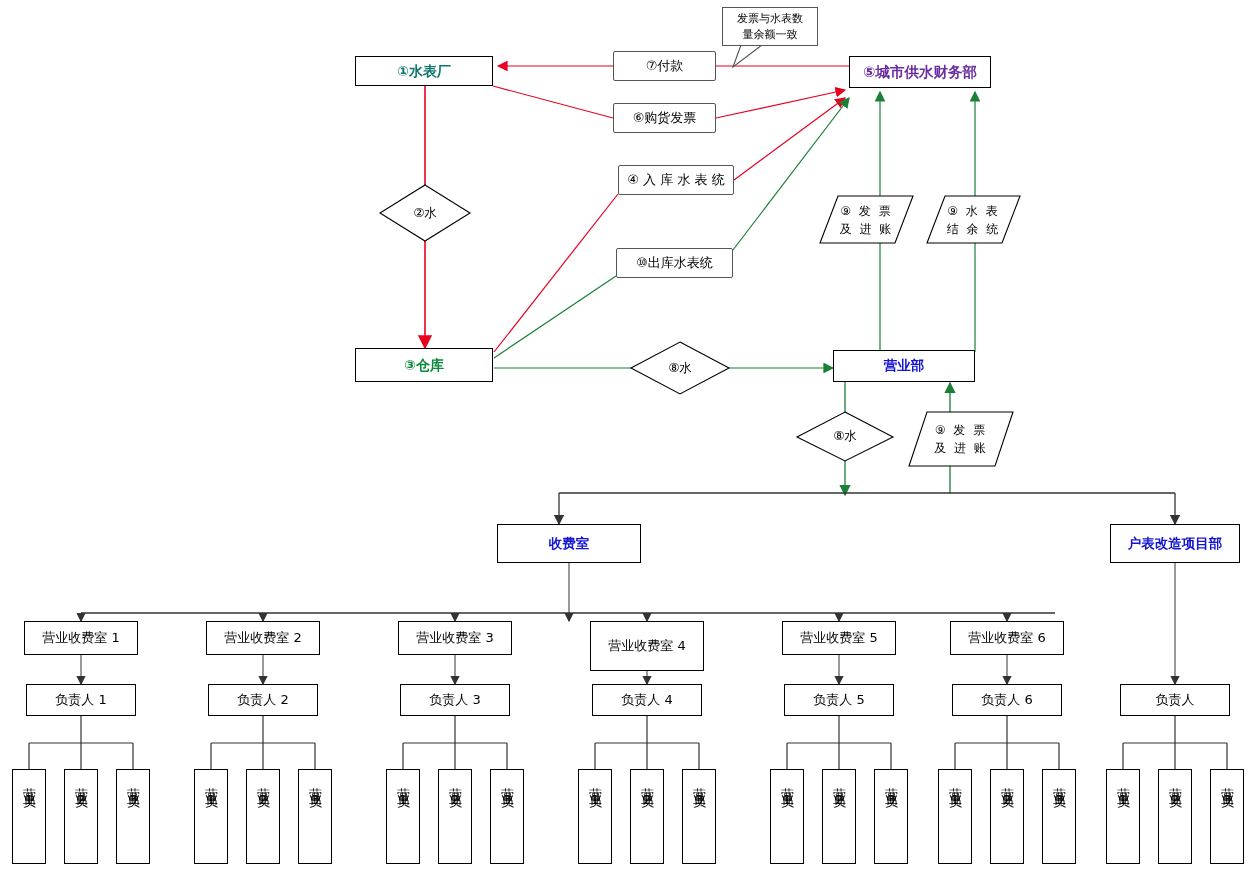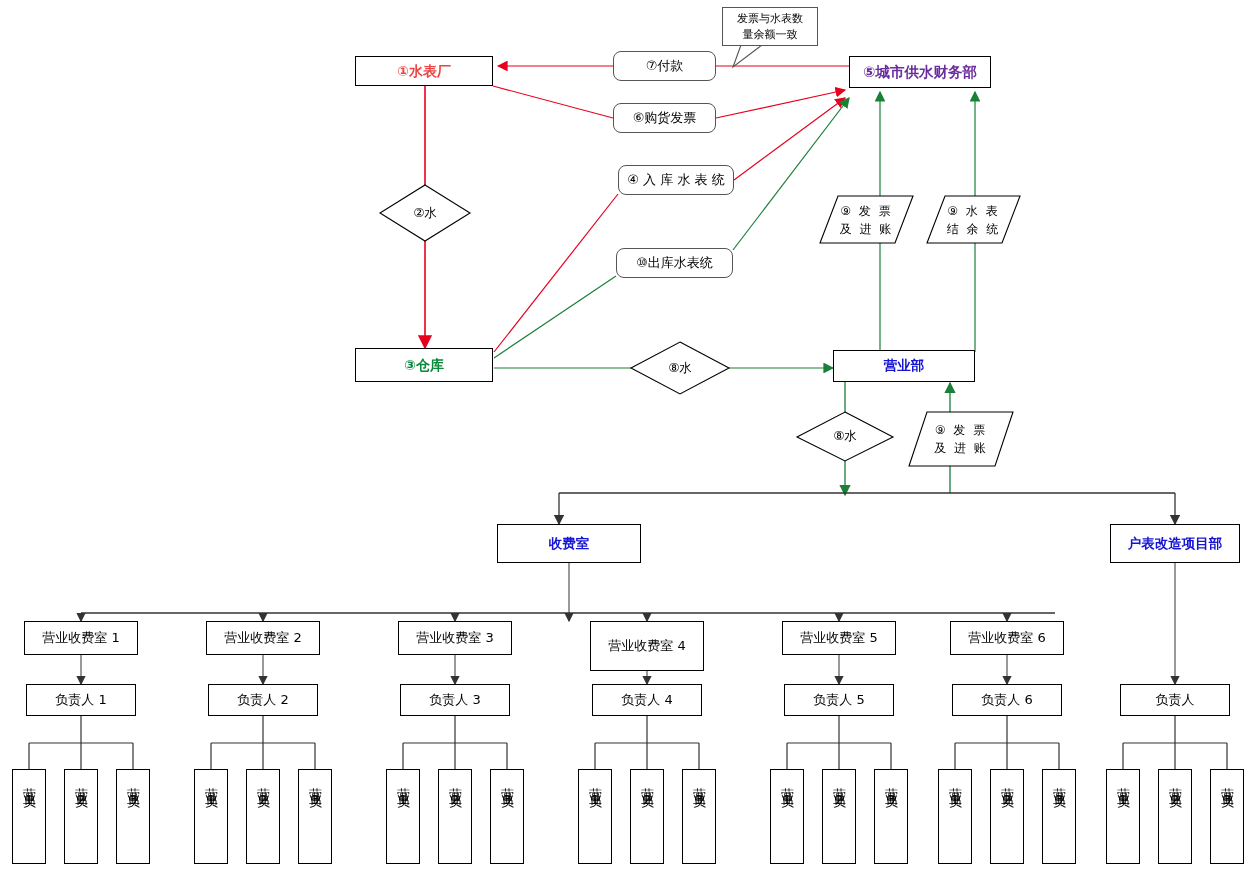--- a/index.html
+++ b/index.html
@@ -1,23 +1,23 @@
 <!DOCTYPE html>
 <html><head>
 <meta charset="utf-8">
 <style>
   html,body{margin:0;padding:0;background:#ffffff;}
   body{font-family:"DejaVu Sans","Liberation Sans",sans-serif;}
   #canvas{position:relative;width:1252px;height:871px;background:#fff;overflow:hidden;}
   svg.layer{position:absolute;left:0;top:0;width:1252px;height:871px;pointer-events:none;}
   .node{position:absolute;box-sizing:border-box;display:flex;align-items:center;justify-content:center;text-align:center;background:#fff;}
   .rect{border:1px solid #000;}
-  .rounded{border:1px solid #555;border-radius:8px;}
+  .rounded{border:1px solid #555;border-radius:2px;}
   .lbl{font-size:13px;line-height:1.15;white-space:nowrap;}
-  .red{color:#ef4444;font-weight:bold;font-size:14px;}
+  .red{color:#0f766e;font-weight:bold;font-size:14px;}
   .green{color:#0a8a3c;font-weight:bold;font-size:14px;}
   .purple{color:#6b2d9e;font-weight:bold;font-size:14.5px;}
   .blue{color:#1414d2;font-weight:bold;font-size:13.5px;}
   .plain{color:#000;}
   .vert{writing-mode:vertical-rl;text-orientation:upright;letter-spacing:4px;font-size:13px;}
   .vbox{flex-direction:column;justify-content:flex-start;padding-top:7px;}
   .vnum{font-size:12px;margin-top:4px;}
   .callout{position:absolute;border:1px solid #555;background:#fff;box-sizing:border-box;}
   .dia-wrap{position:absolute;}
   .dia-txt{position:absolute;left:0;top:0;width:100%;height:100%;display:flex;align-items:center;justify-content:center;font-size:12.5px;color:#000;}

